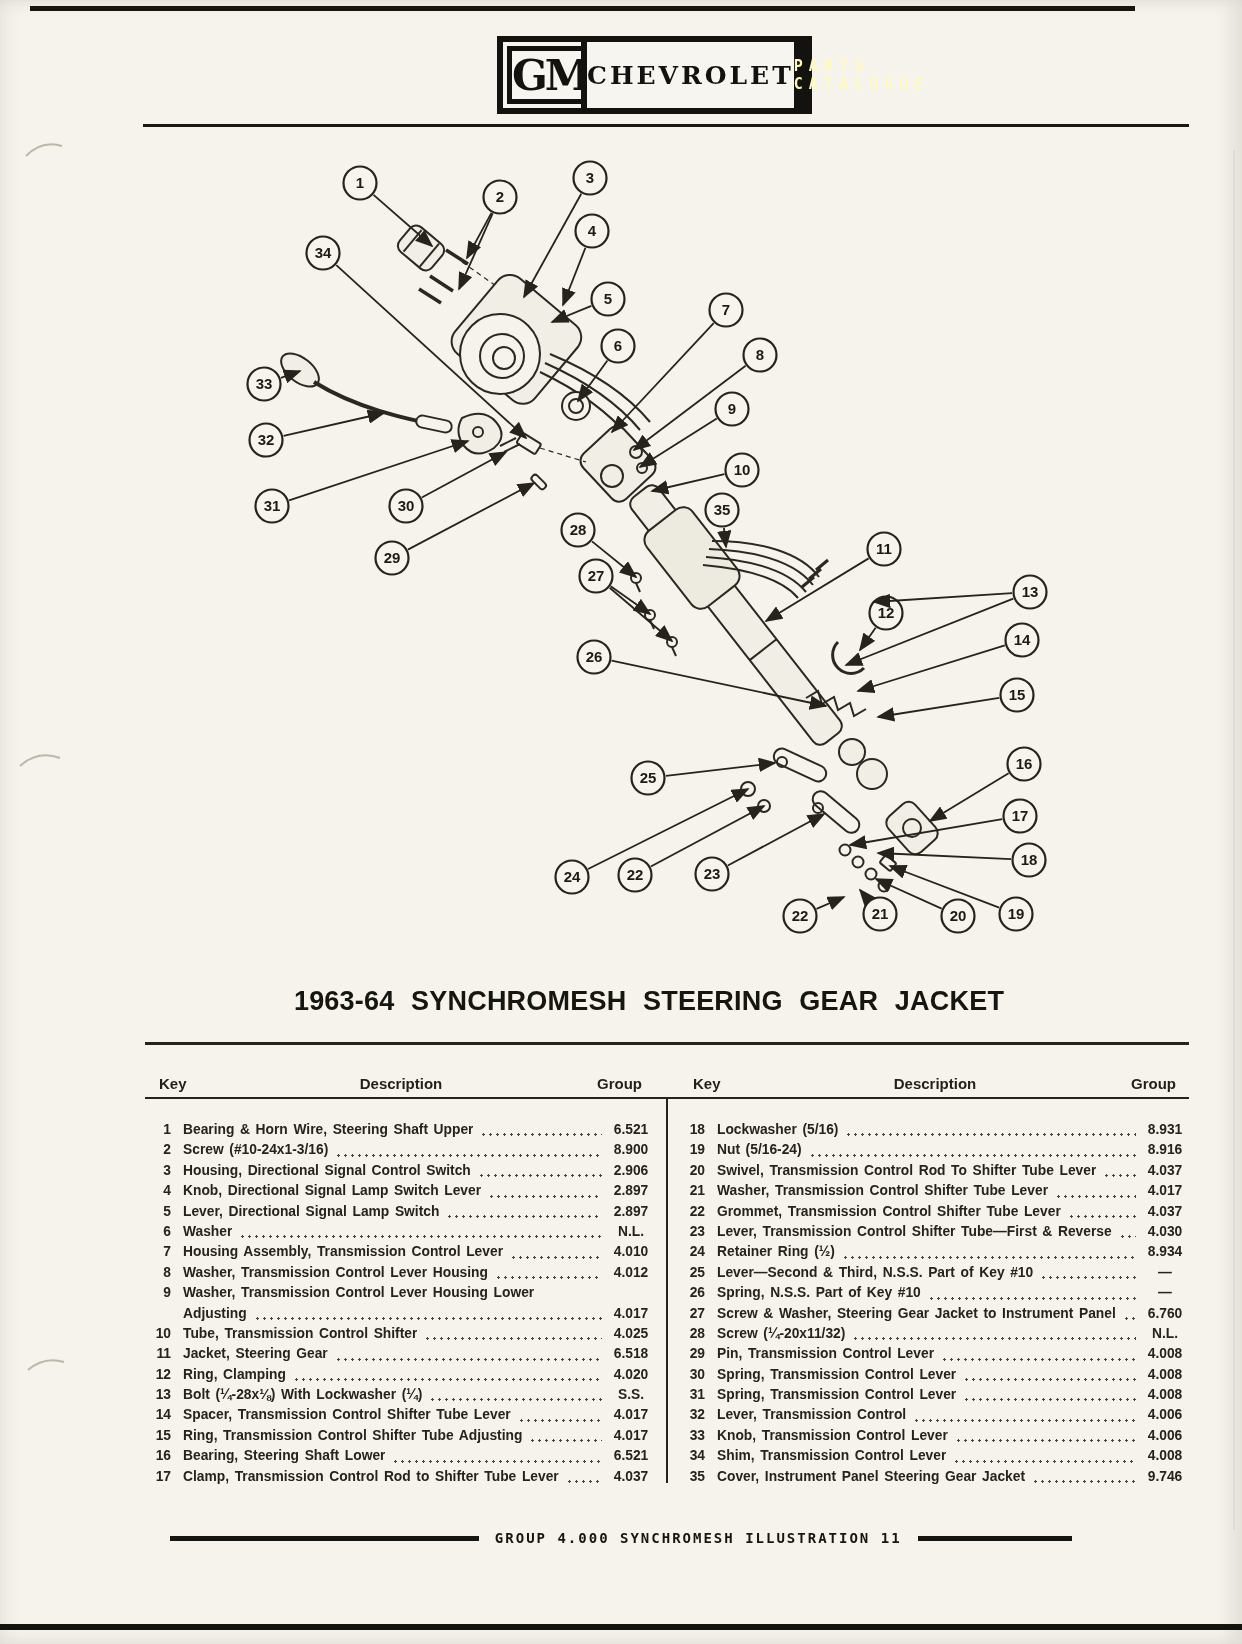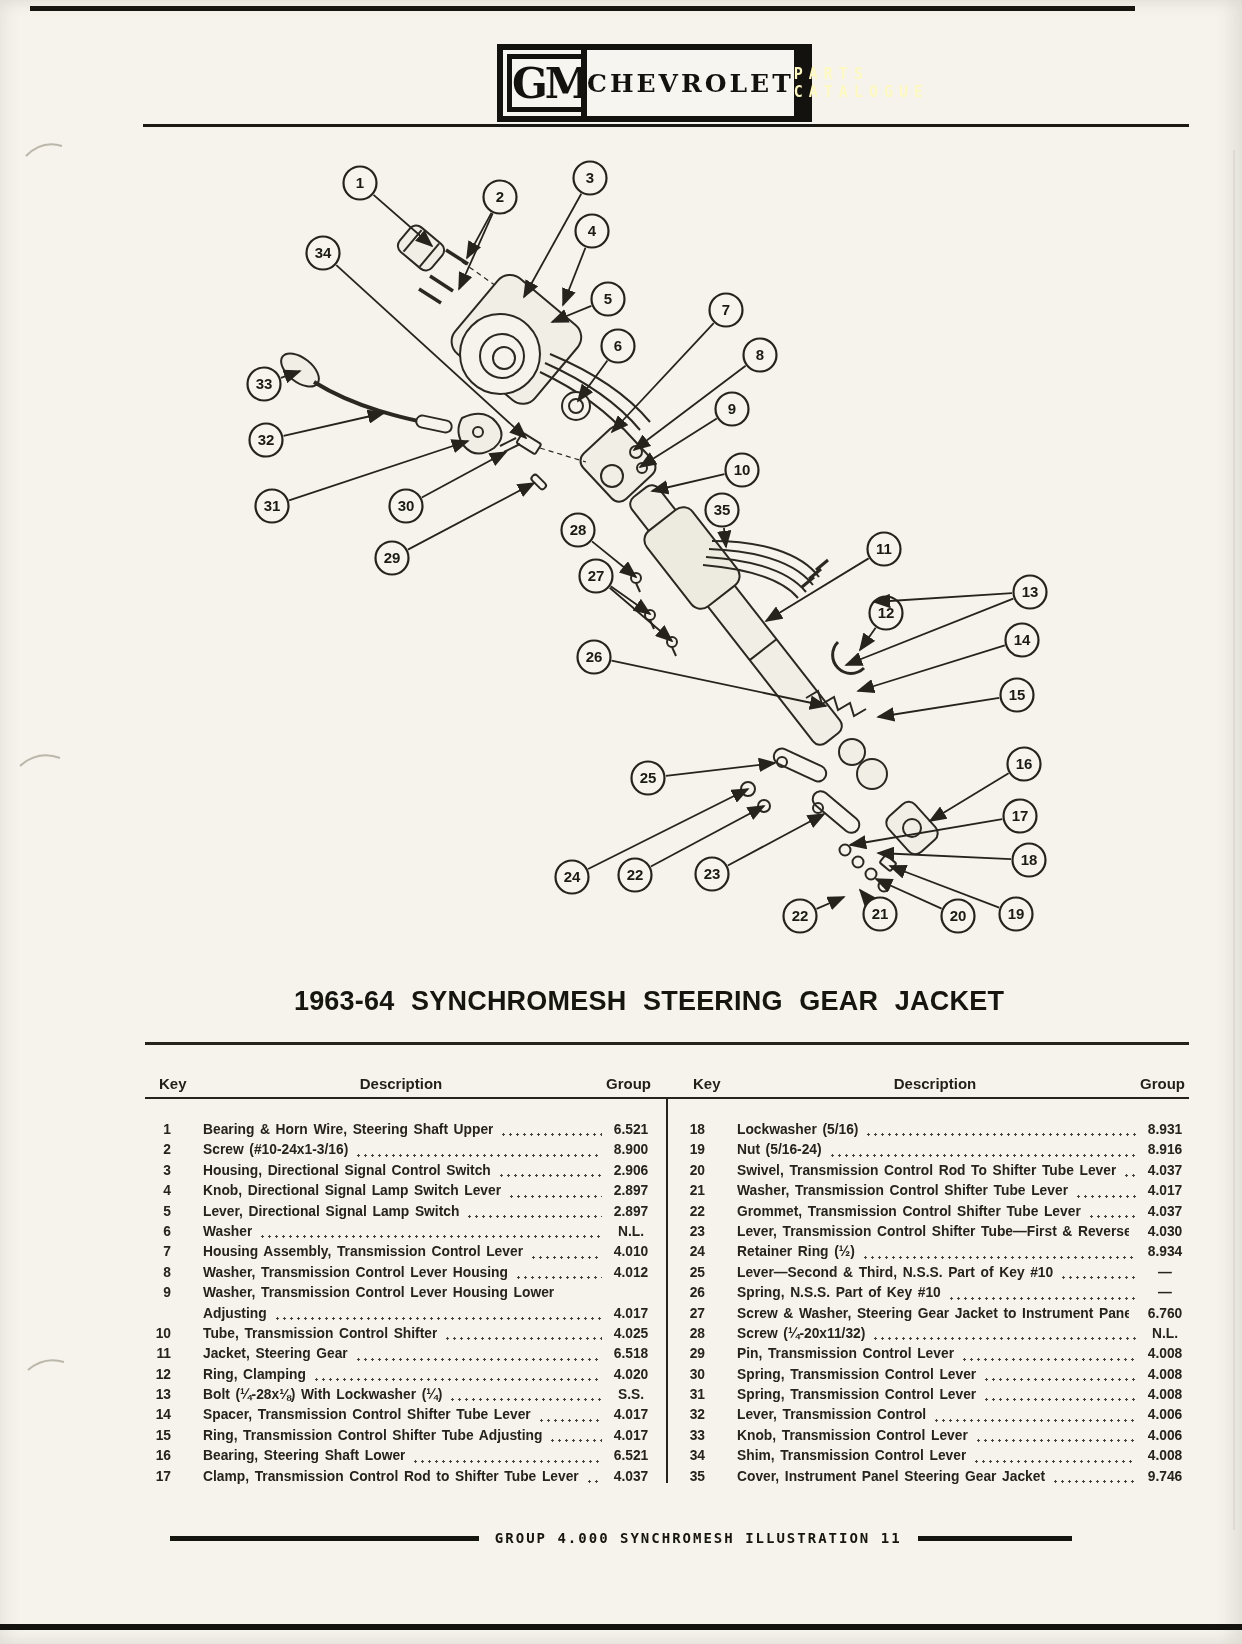--- a/index.html
+++ b/index.html
@@ -9,21 +9,21 @@
     box-shadow:inset -10px 0 18px rgba(60,55,40,.10), inset 8px 0 14px rgba(60,55,40,.05);
     overflow:hidden;
     font-family:"Liberation Sans", sans-serif;
     color:#26231d;
   }
   .abs{position:absolute;}
   
   .top-rule{left:30px; top:6px; width:1105px; height:5px; background:#17150f;}
   .bottom-rule{left:0; top:1624px; width:1242px; height:6px; background:#15130f;}
   
-  .logo{left:497px; top:44px; width:315px; height:78px; background:#14120f;
+  .logo{left:497px; top:36px; width:315px; height:78px; background:#14120f;
         display:flex; gap:6px; padding:6px; box-sizing:border-box;}
   .gm-box{background:#f7f5ef; width:78px; padding:4px; box-sizing:border-box; display:flex;}
   .gm-inner{border:5px solid #14120f; flex:1; display:flex; align-items:center; justify-content:center;
         font-family:"DejaVu Serif", serif; font-weight:bold; font-size:42px; letter-spacing:-3px; color:#14120f;}
   .logo-right{flex:1; display:flex; flex-direction:row; }
   .chev{background:#f7f5ef; flex:1.2; display:flex; align-items:center; justify-content:center;
         font-family:"DejaVu Serif", serif; font-weight:bold; font-size:25px; letter-spacing:3px; color:#14120f;}
   .parts{flex:.9; display:flex; align-items:center; justify-content:center; color:#fef9c3;
         font-family:"DejaVu Sans Mono", monospace; font-weight:bold; font-size:15px; letter-spacing:6px;}
   .logo-rule{left:143px; top:124px; width:1046px; height:3px; background:#1b1914;}
@@ -40,26 +40,26 @@
   .ptable{left:145px; top:1042px; width:1044px; border-top:3px solid #26231d;}
   .thead{position:relative; height:52px; border-bottom:2px solid #26231d;}
   .tbody{position:relative; min-height:380px;}
   .vdivider{position:absolute; left:521px; top:52px; width:2px; height:386px; background:#26231d;}
   .half{position:absolute; top:12px;}
   .half.left{left:0; width:510px;}
   .half.right{left:534px; width:510px;}
   .hrow{display:flex; align-items:center; height:52px; font-size:15px; font-weight:bold; color:#221f19;}
   .h-key{width:60px; padding-left:14px; box-sizing:border-box;}
   .h-desc{flex:1; text-align:center;}
-  .h-group{width:58px; text-align:right; padding-right:4px; box-sizing:border-box;}
+  .h-group{width:58px; padding-right:4px; box-sizing:border-box;}
   .rows{padding-top:9px;}
   .prow{display:flex; align-items:baseline; height:20.4px; font-size:13.8px; font-weight:bold;
         color:#26231d; word-spacing:1.8px; line-height:20.4px;}
   .pkey{width:26px; text-align:right; padding-right:12px; flex:0 0 auto;}
-  .pdesc{white-space:nowrap; flex:0 1 auto; min-width:0; overflow:hidden;margin-left:20px;}
+  .pdesc{white-space:nowrap; flex:0 1 auto; min-width:0; overflow:hidden;}
   .pleader{flex:1 1 0; min-width:0; height:12px; align-self:flex-end; margin:0 5px 4px 7px;
         background:radial-gradient(circle,#46423a 1.05px,transparent 1.35px) left bottom/7px 3px repeat-x;}
   .pleader.off{background:none;}
   .pgroup{width:48px; text-align:center; flex:0 0 auto;}
   
   .pfooter{left:170px; top:1530px; width:902px; display:flex; align-items:center; gap:16px;}
   .fbar{height:5px; background:#17150f;}
   .fbar.l{flex:2;}
   .fbar.r{flex:1;}
   .ftext{white-space:nowrap; font-family:"DejaVu Sans Mono", monospace; font-weight:bold;

